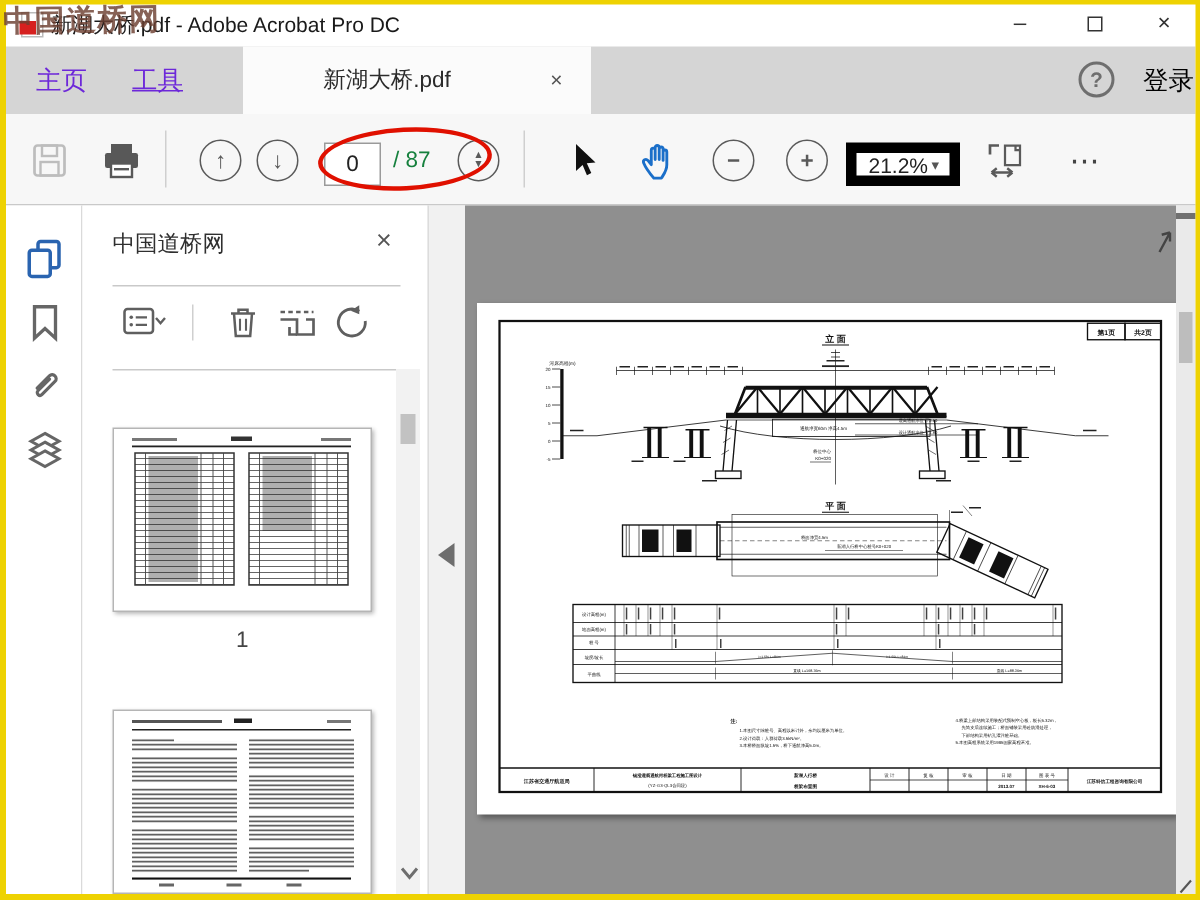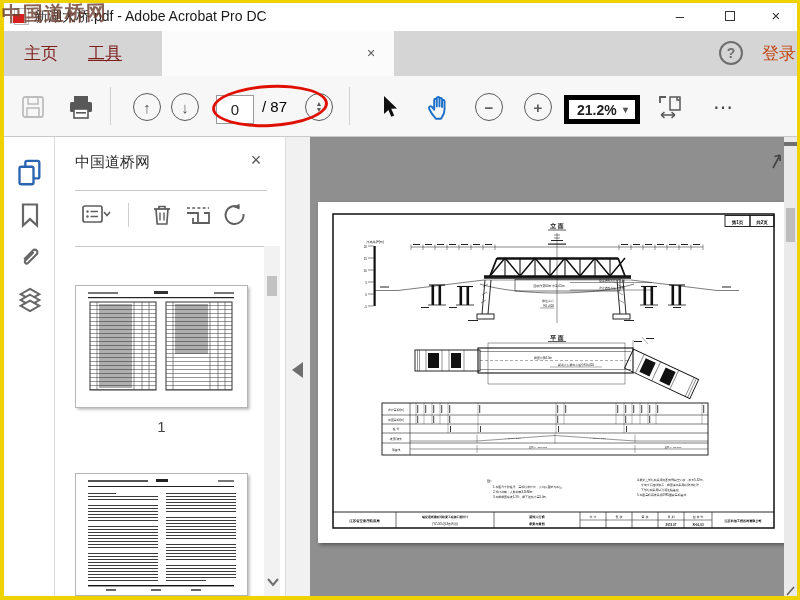--- a/index.html
+++ b/index.html
@@ -15,41 +15,41 @@
   .pdficon{position:absolute;left:10px;top:5px;width:15px;height:17px;background:#fff;border:1px solid #bbb;}
   .pdficon .red{position:absolute;left:-2px;bottom:1px;width:11px;height:9px;background:#d6201f;}
   .title-text{position:absolute;left:30px;top:5px;font-size:14px;color:#1a1a1a;white-space:nowrap;}
   .winbtn{position:absolute;top:0;width:40px;height:26px;text-align:center;font-size:15px;color:#333;line-height:26px;}
   .maxsq{display:inline-block;width:10px;height:10px;border:1px solid #333;margin-top:8px;}
   .watermark{position:absolute;left:2px;top:0px;z-index:60;font-family:"DejaVu Serif",serif;font-weight:bold;
              font-size:20px;color:#6d4032;opacity:.82;letter-spacing:1px;transform:rotate(-1deg);white-space:nowrap;}
 
   
   .tabbar{position:absolute;left:4px;top:31px;width:793px;height:45px;background:#d5d5d5;}
-  .menu-tab{position:absolute;top:0;height:45px;line-height:45px;font-size:17px;color:#7f1d1d;}
+  .menu-tab{position:absolute;top:0;height:45px;line-height:45px;font-size:17px;color:#6d28d9;}
   .tab-home{left:20px;} .tab-tools{left:84px;text-decoration:underline;}
   .doc-tab{position:absolute;left:158px;top:0;width:232px;height:45px;background:#fbfbfb;}
   .doc-tab .lbl{position:absolute;left:0;right:40px;top:0;height:45px;line-height:45px;text-align:center;font-size:15px;color:#2b2b2b;}
   .doc-tab .x{position:absolute;right:14px;top:13px;width:18px;height:18px;line-height:18px;text-align:center;font-size:14px;color:#555;}
   .helpbtn{position:absolute;left:715px;top:10px;width:24px;height:24px;border:2px solid #6e6e6e;border-radius:50%;
            text-align:center;line-height:21px;font-size:14px;color:#6e6e6e;font-weight:bold;}
-  .signin{position:absolute;left:758px;top:11px;font-size:17px;color:#c2410c;white-space:nowrap;}
+  .signin{position:absolute;left:758px;top:11px;font-size:17px;color:#000000;white-space:nowrap;}
 
   
   .toolbar{position:absolute;left:4px;top:76px;width:793px;height:61px;background:#f7f7f7;border-bottom:1px solid #c9c9c9;}
   .tb{position:absolute;top:16px;width:30px;height:30px;display:flex;align-items:center;justify-content:center;}
   .sep{position:absolute;top:11px;width:1px;height:38px;background:#cfcfcf;}
   .circbtn{width:28px;height:28px;border:1.6px solid #5a5a5a;border-radius:50%;display:flex;align-items:center;
            justify-content:center;font-size:15px;color:#5a5a5a;font-weight:bold;}
   .pageinput{position:absolute;left:212px;top:19px;width:38px;height:29px;border:1px solid #9a9a9a;background:#fff;
              font-size:15px;color:#222;text-align:center;font-family:"Liberation Sans",sans-serif;}
-  .pagetotal{position:absolute;left:258px;top:22px;font-size:15px;color:#000000;}
+  .pagetotal{position:absolute;left:258px;top:22px;font-size:15px;color:#15803d;}
   .updown{display:flex;flex-direction:column;line-height:6px;font-size:7px;color:#5a5a5a;}
-  .zoombox{position:absolute;left:560px;top:19px;width:76px;height:29px;border:5px solid #000000;background:#fff;
-           display:flex;align-items:center;font-weight:bold;}
+  .zoombox{position:absolute;left:560px;top:19px;width:76px;height:29px;border:7px solid #000000;background:#fff;
+           display:flex;align-items:center;}
   .zoombox .zv{flex:1;font-size:14px;color:#222;padding-left:8px;}
   .zoombox .caret{font-size:10px;color:#555;padding-right:7px;}
   .redoval{position:absolute;left:208px;top:9px;width:116px;height:42px;border:3.5px solid #e01000;border-radius:50%;
            transform:rotate(-3deg);z-index:20;pointer-events:none;}
   .dots{font-size:20px;color:#444;letter-spacing:2px;}
 
   
   .rail{position:absolute;left:4px;top:137px;width:51px;height:459px;background:#fff;border-right:1px solid #dadada;}
   .rail .ric{position:absolute;left:12px;width:30px;height:30px;}
   .panel{position:absolute;left:55px;top:137px;width:230px;height:459px;background:#fff;overflow:hidden;}
@@ -92,20 +92,21 @@
     <div class="winbtn" style="left:656px;">–</div>
     <div class="winbtn" style="left:706px;"><span class="maxsq"></span></div>
     <div class="winbtn" style="left:752px;">×</div>
   </div>
   <div class="watermark">中国道桥网</div>
 
   <div class="tabbar">
     <div class="menu-tab tab-home">主页</div>
     <div class="menu-tab tab-tools">工具</div>
     <div class="doc-tab">
+      <div class="lbl">新湖大桥.pdf</div>
       <div class="x">×</div>
     </div>
     <div class="helpbtn">?</div>
     <div class="signin">登录</div>
   </div>
 
   <div class="toolbar">
     <div class="tb" style="left:14px;">
       <svg width="26" height="26" viewBox="0 0 26 26">
         <rect x="3" y="3" width="20" height="20" rx="2" fill="none" stroke="#bdbdbd" stroke-width="1.8"></rect>

